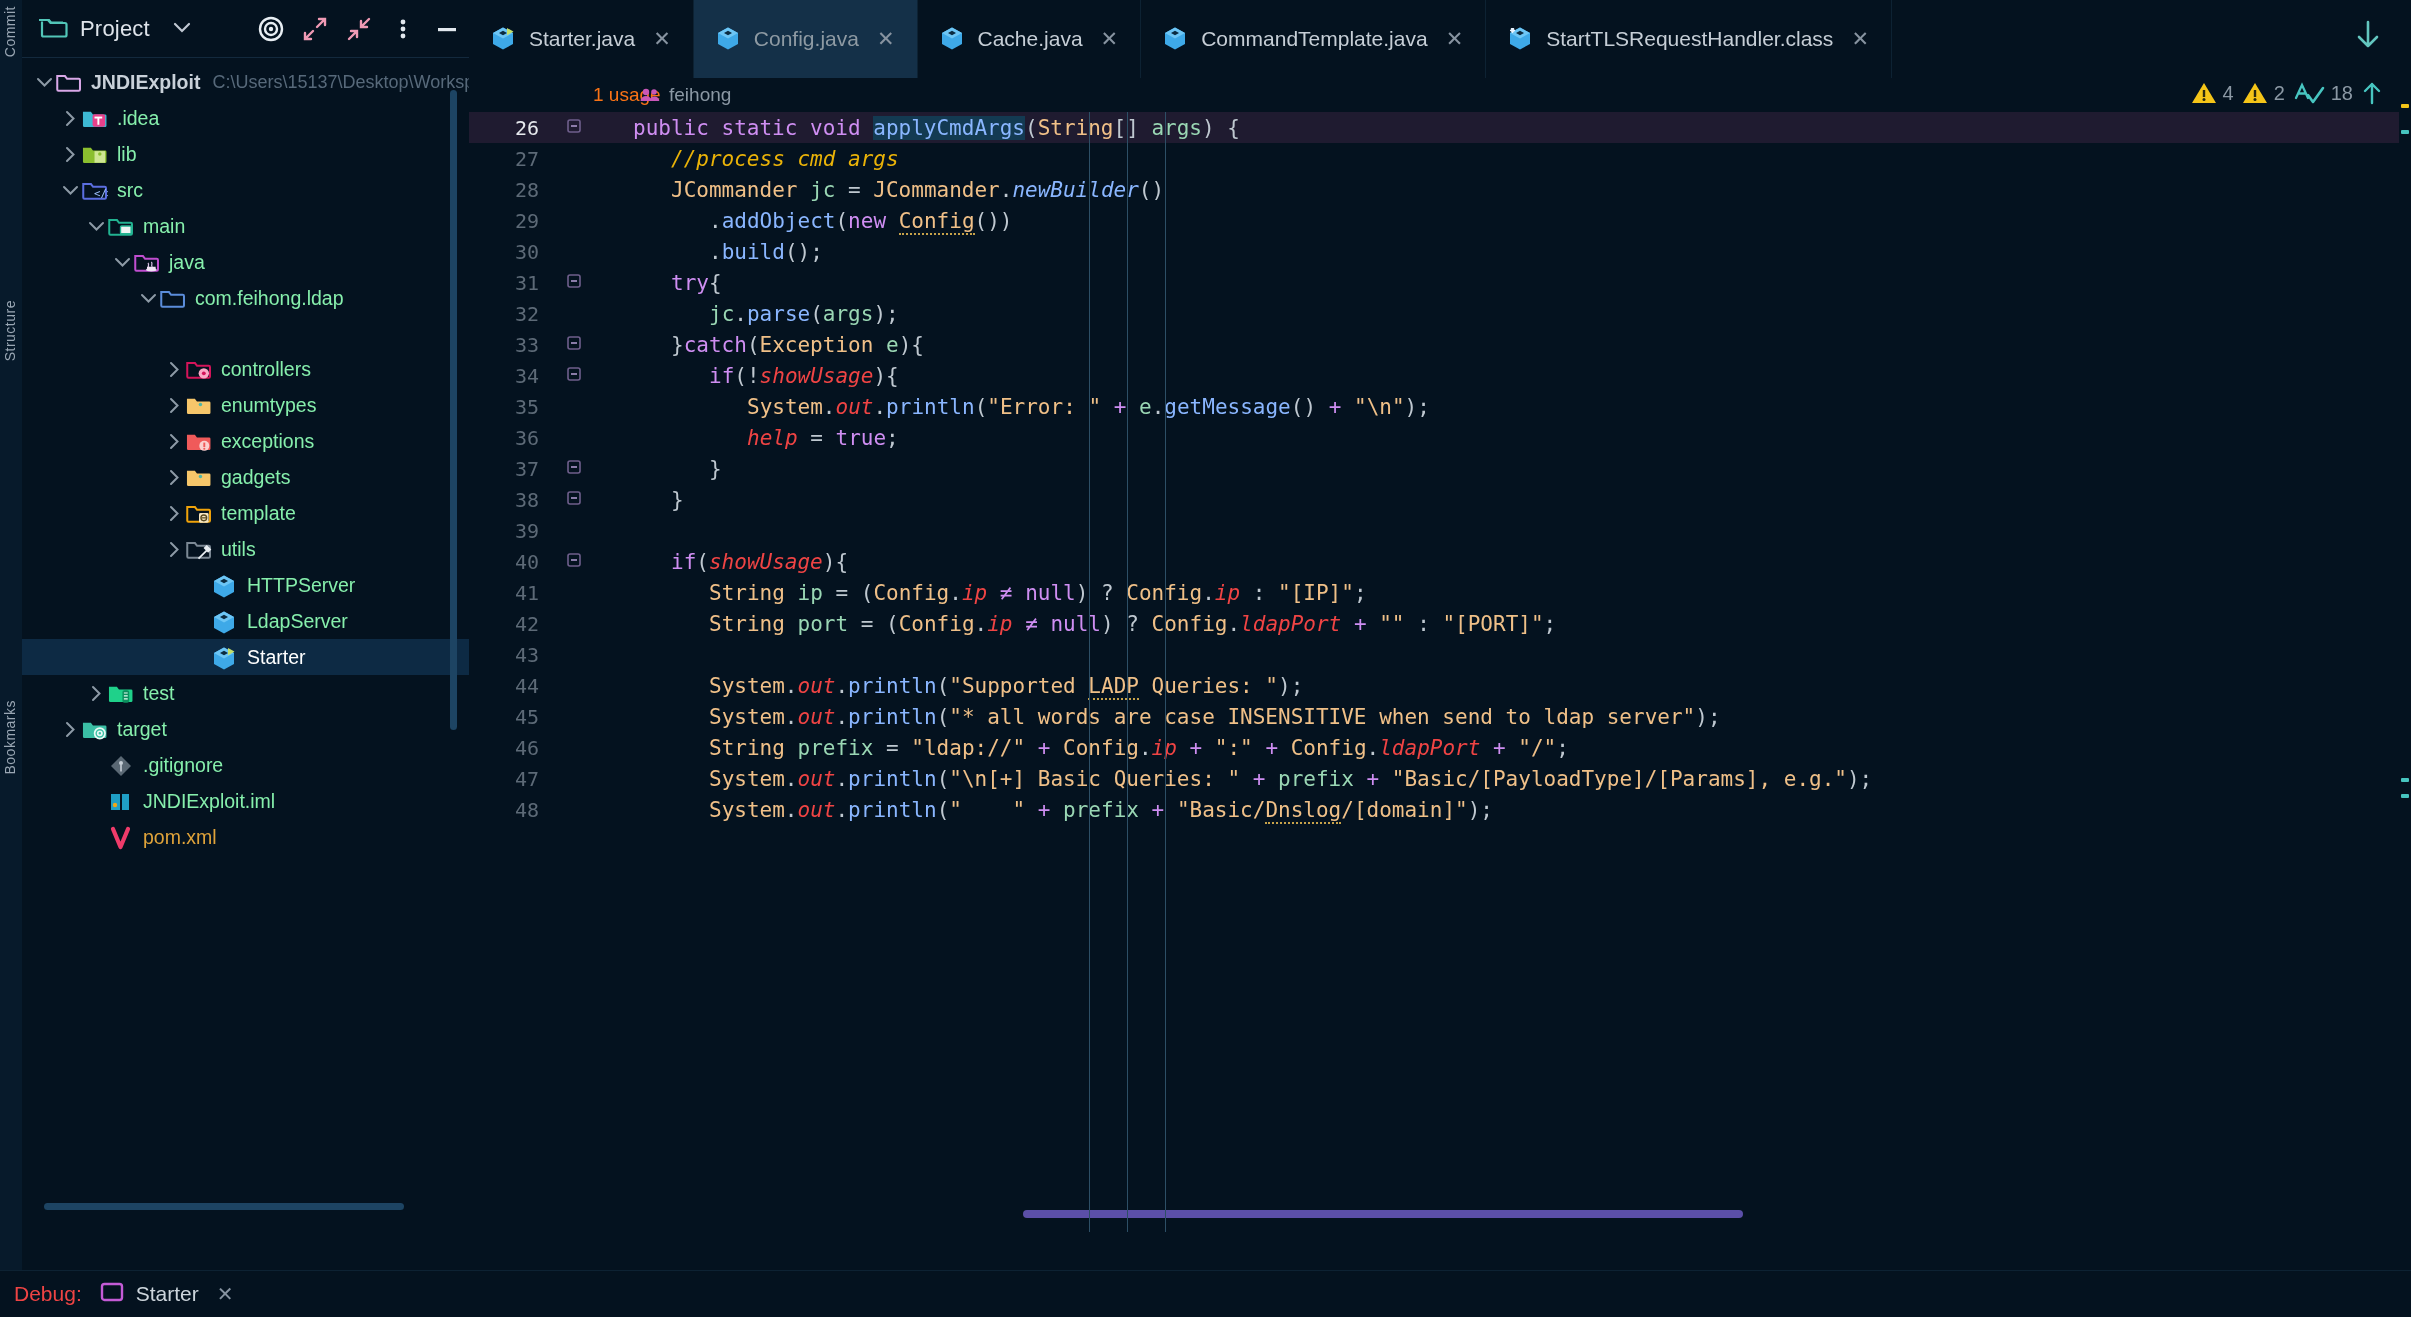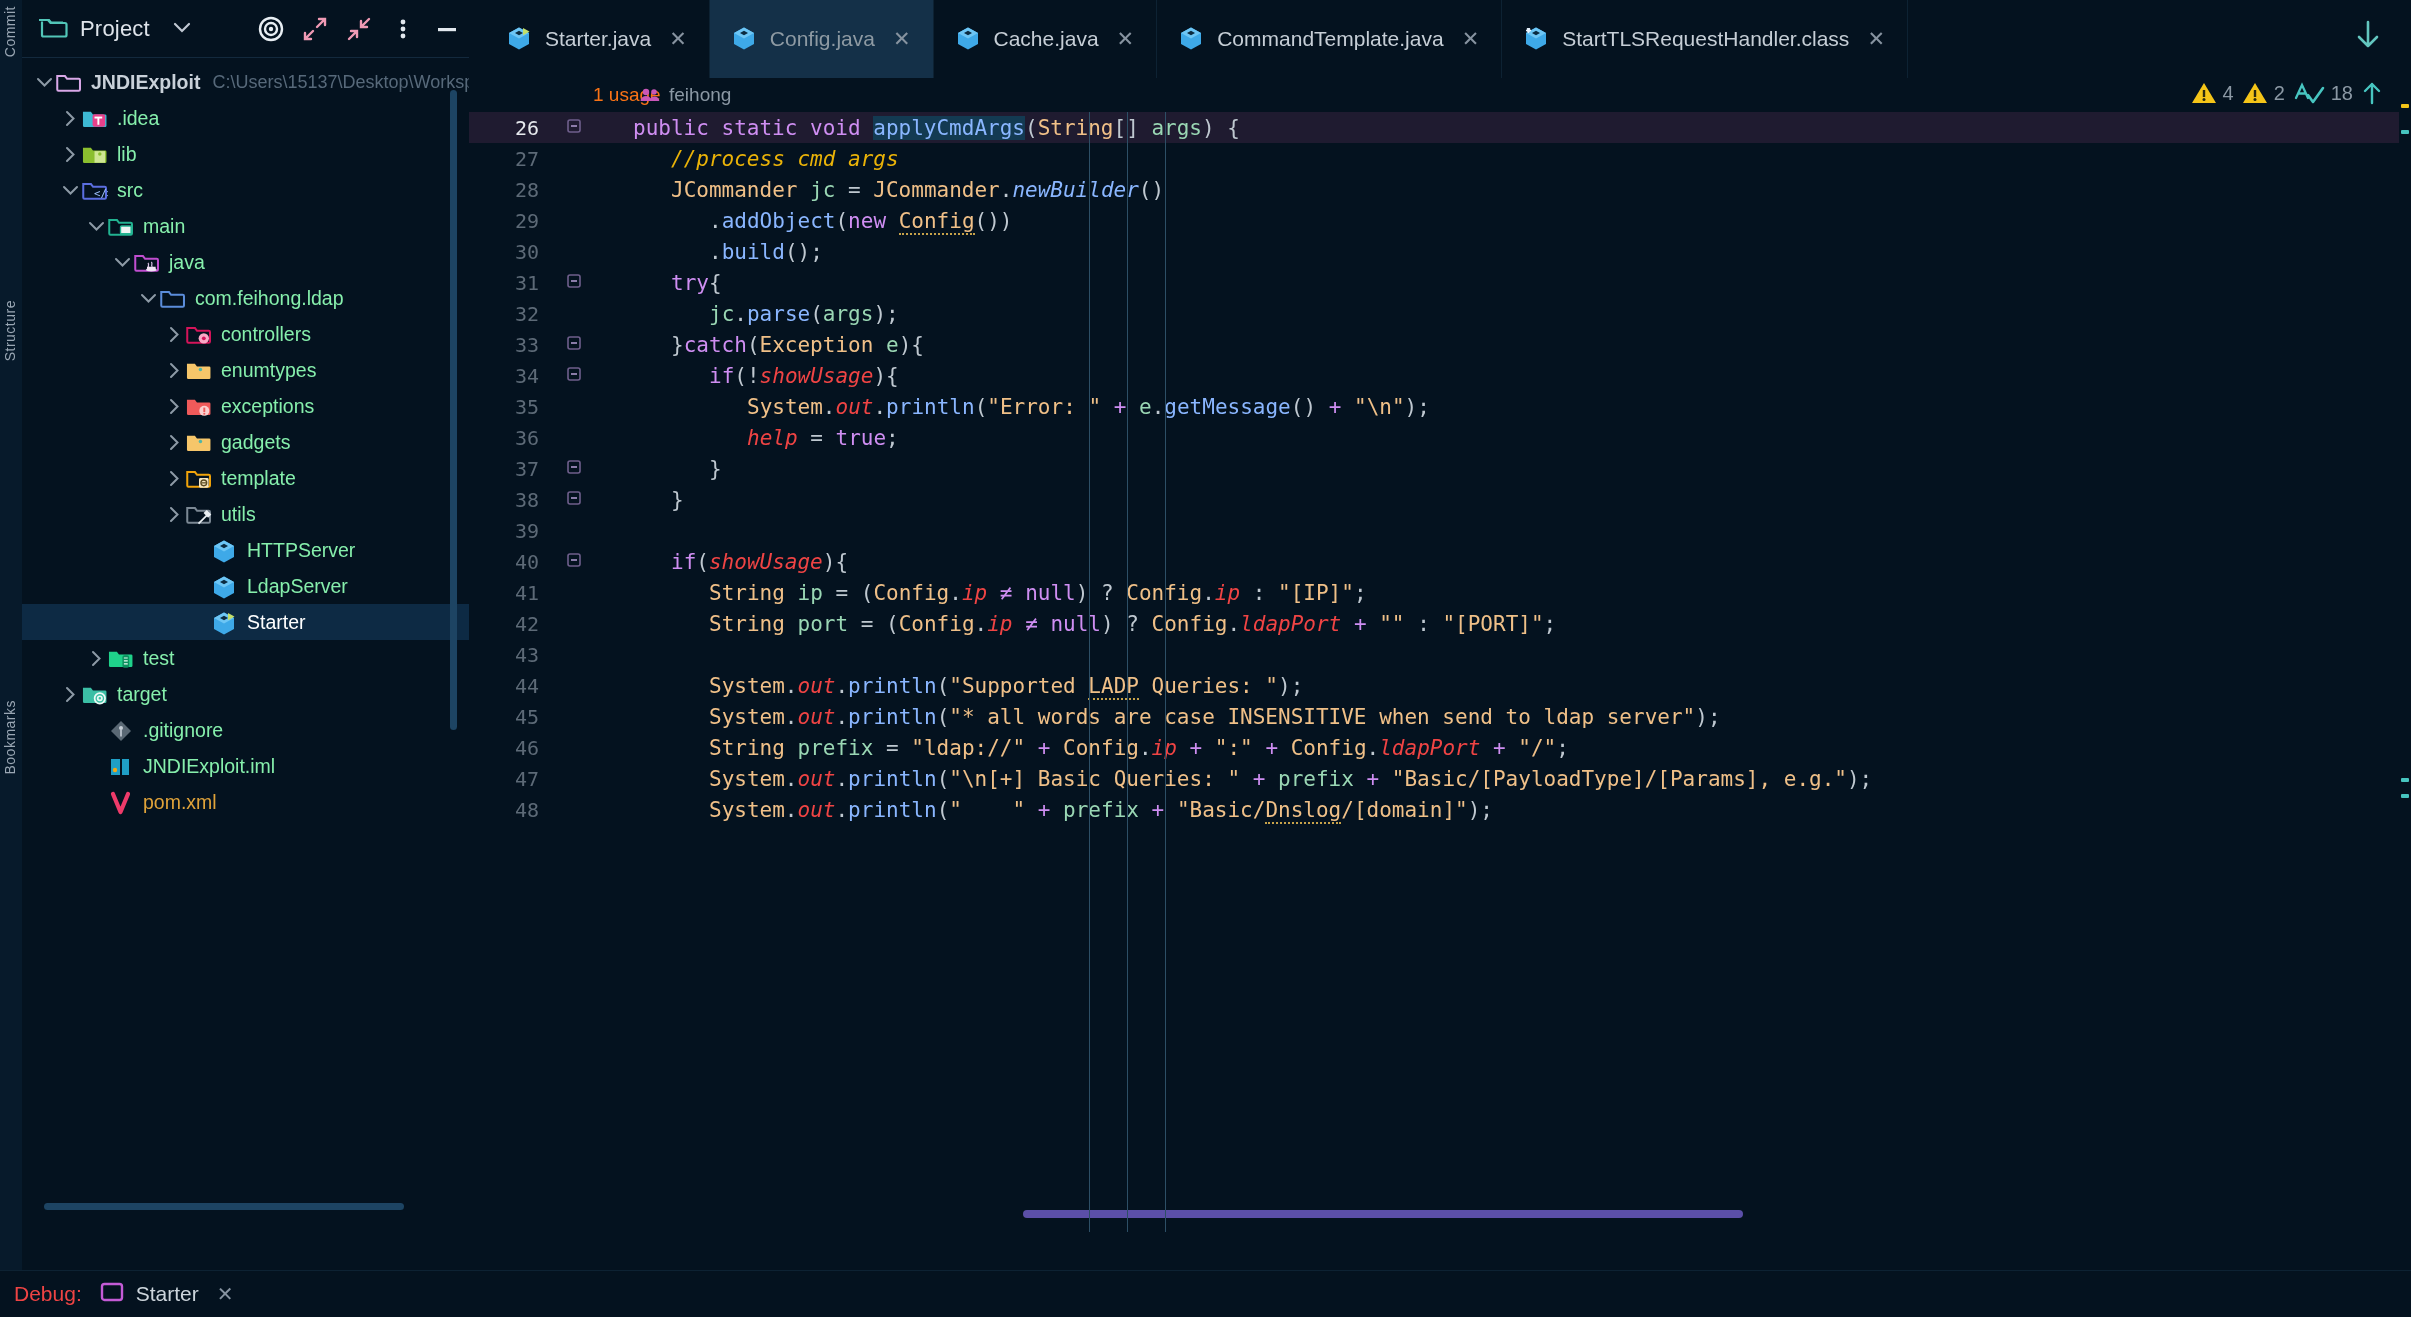--- a/index.html
+++ b/index.html
@@ -70,21 +70,21 @@
     position: absolute; right: 12px; top: 90px; width: 7px; height: 640px;
     background: #1d4463; border-radius: 4px;
   }
   .tree-hscroll {
     position: absolute; left: 22px; bottom: 60px; width: 360px; height: 7px;
     background: #1d4463; border-radius: 4px;
   }
 
   
   .tabs-bar {
-    position: absolute; left: 485px; top: 0; right: 0; height: 78px;
+    position: absolute; left: 469px; top: 0; right: 0; height: 78px;
     background: #04121f; display: flex; align-items: stretch;
   }
   .tab {
     display: flex; align-items: center; gap: 14px; padding: 0 22px;
     color: #c6ced6; font-size: 21px; cursor: pointer; position: relative;
     border-right: 1px solid #0d2233;
   }
   .tab.active { background: #143048; color: #8e9aa3; }
   .tab .tabclose { color: #8793a0; font-size: 21px; margin-left: 4px; }
   .tab-icon { width: 24px; height: 26px; position: relative; flex: 0 0 24px; }
@@ -316,21 +316,21 @@
           <span class="arrow">
             <svg width="17" height="12" viewBox="0 0 17 12">
               <path d="M2 3 L8.5 9.5 L15 3" fill="none" stroke="#8d9aa6" stroke-width="2" stroke-linecap="round"></path>
             </svg>
           </span>
           <span class="ticon"><svg width="26" height="24" viewBox="0 0 27 24">
               <path d="M1.3 4.8 h8 l2.2 2.8 H23.6 a1.3 1.3 0 0 1 1.3 1.3 V18.8 a1.3 1.3 0 0 1 -1.3 1.3 H2.6 A1.3 1.3 0 0 1 1.3 18.8 Z" fill="none" stroke="#5b8ddb" stroke-width="2.1"></path>
             </svg></span>
           <span class="tlabel">com.feihong.ldap</span>
         </div>
-        <div class="tree-row" style="padding-left: 140px;">
+        <div class="tree-row" style="padding-left: 140px; margin-top: 35px;">
           <span class="arrow">
             <svg width="12" height="17" viewBox="0 0 12 17">
               <path d="M3 2 L9.5 8.5 L3 15" fill="none" stroke="#8d9aa6" stroke-width="2" stroke-linecap="round"></path>
             </svg>
           </span>
           <span class="ticon"><svg width="26" height="24" viewBox="0 0 27 24">
               <path d="M1.3 4.8 h8 l2.2 2.8 H23.6 a1.3 1.3 0 0 1 1.3 1.3 V18.8 a1.3 1.3 0 0 1 -1.3 1.3 H2.6 A1.3 1.3 0 0 1 1.3 18.8 Z" fill="none" stroke="#d4145a" stroke-width="2.1"></path>
               <circle cx="18.5" cy="15.5" r="5.4" fill="#fba8c6"></circle>
               <circle cx="18.5" cy="15.5" r="2" fill="#d4145a"></circle>
             </svg></span>

